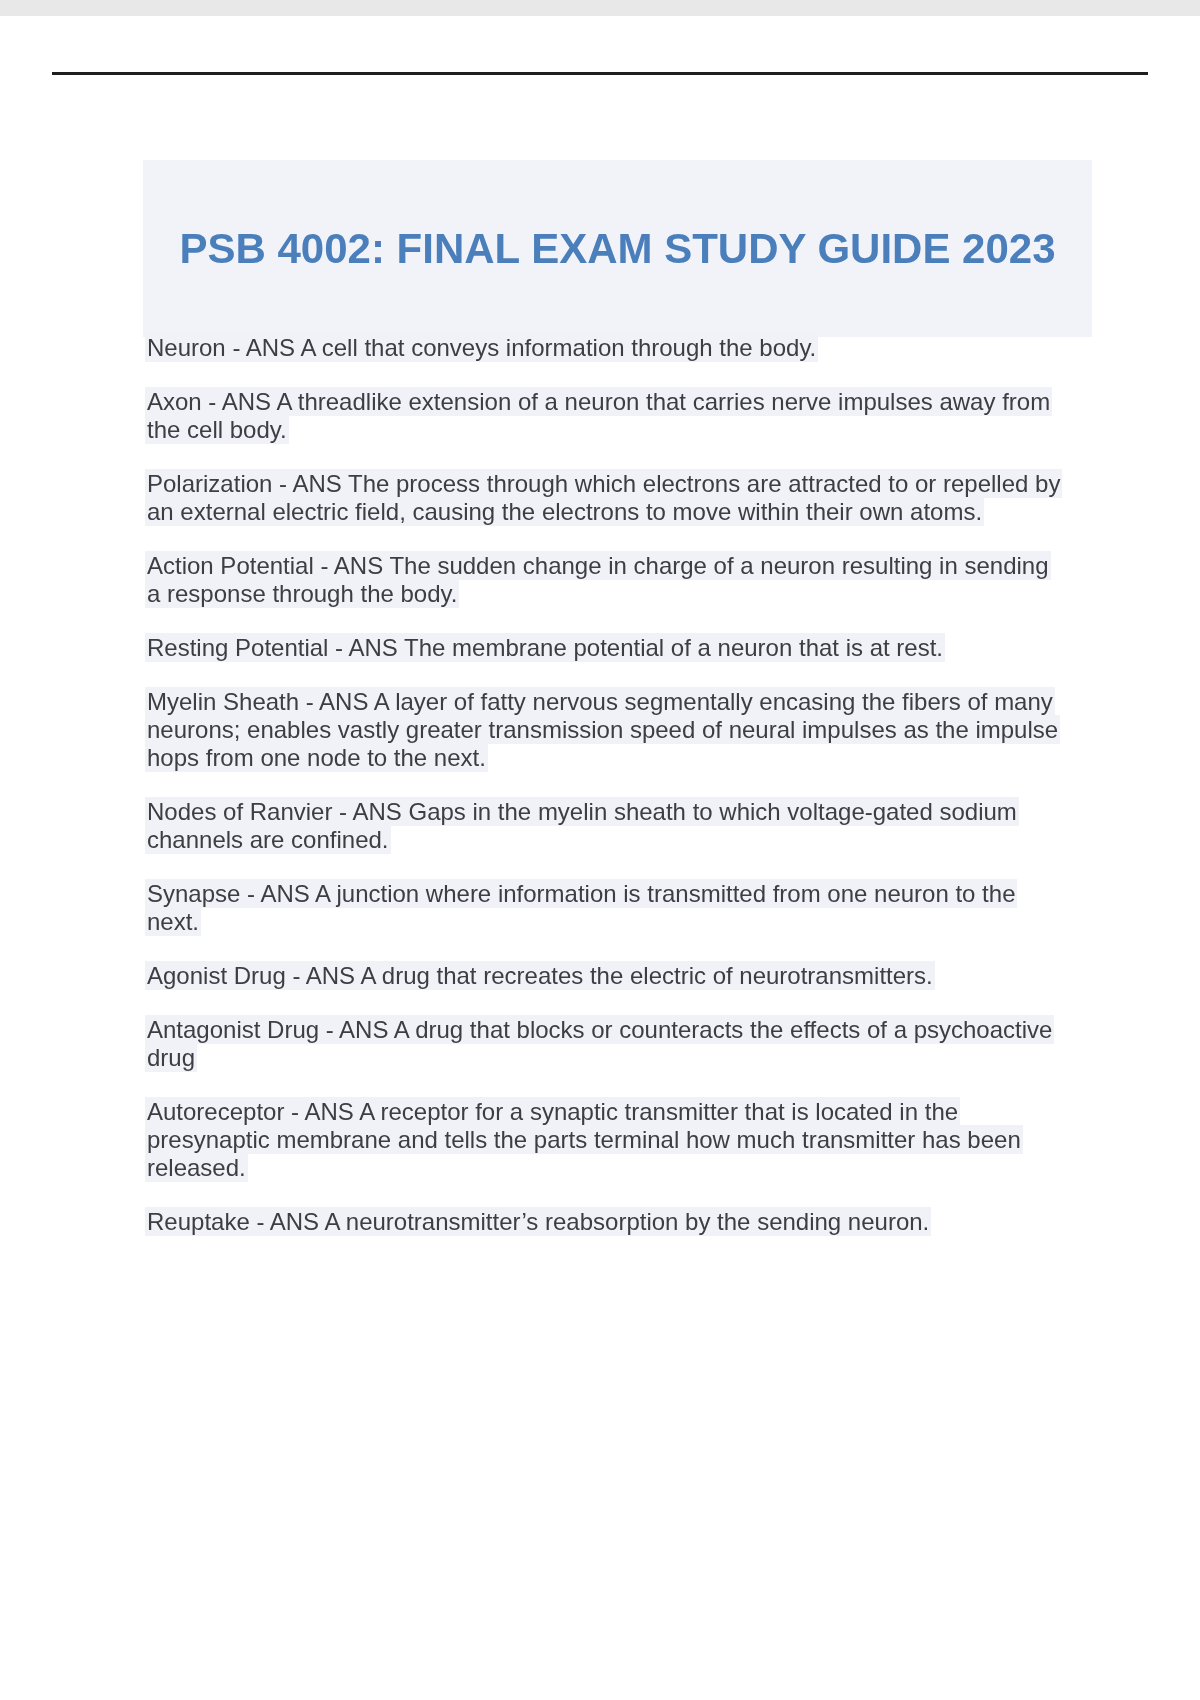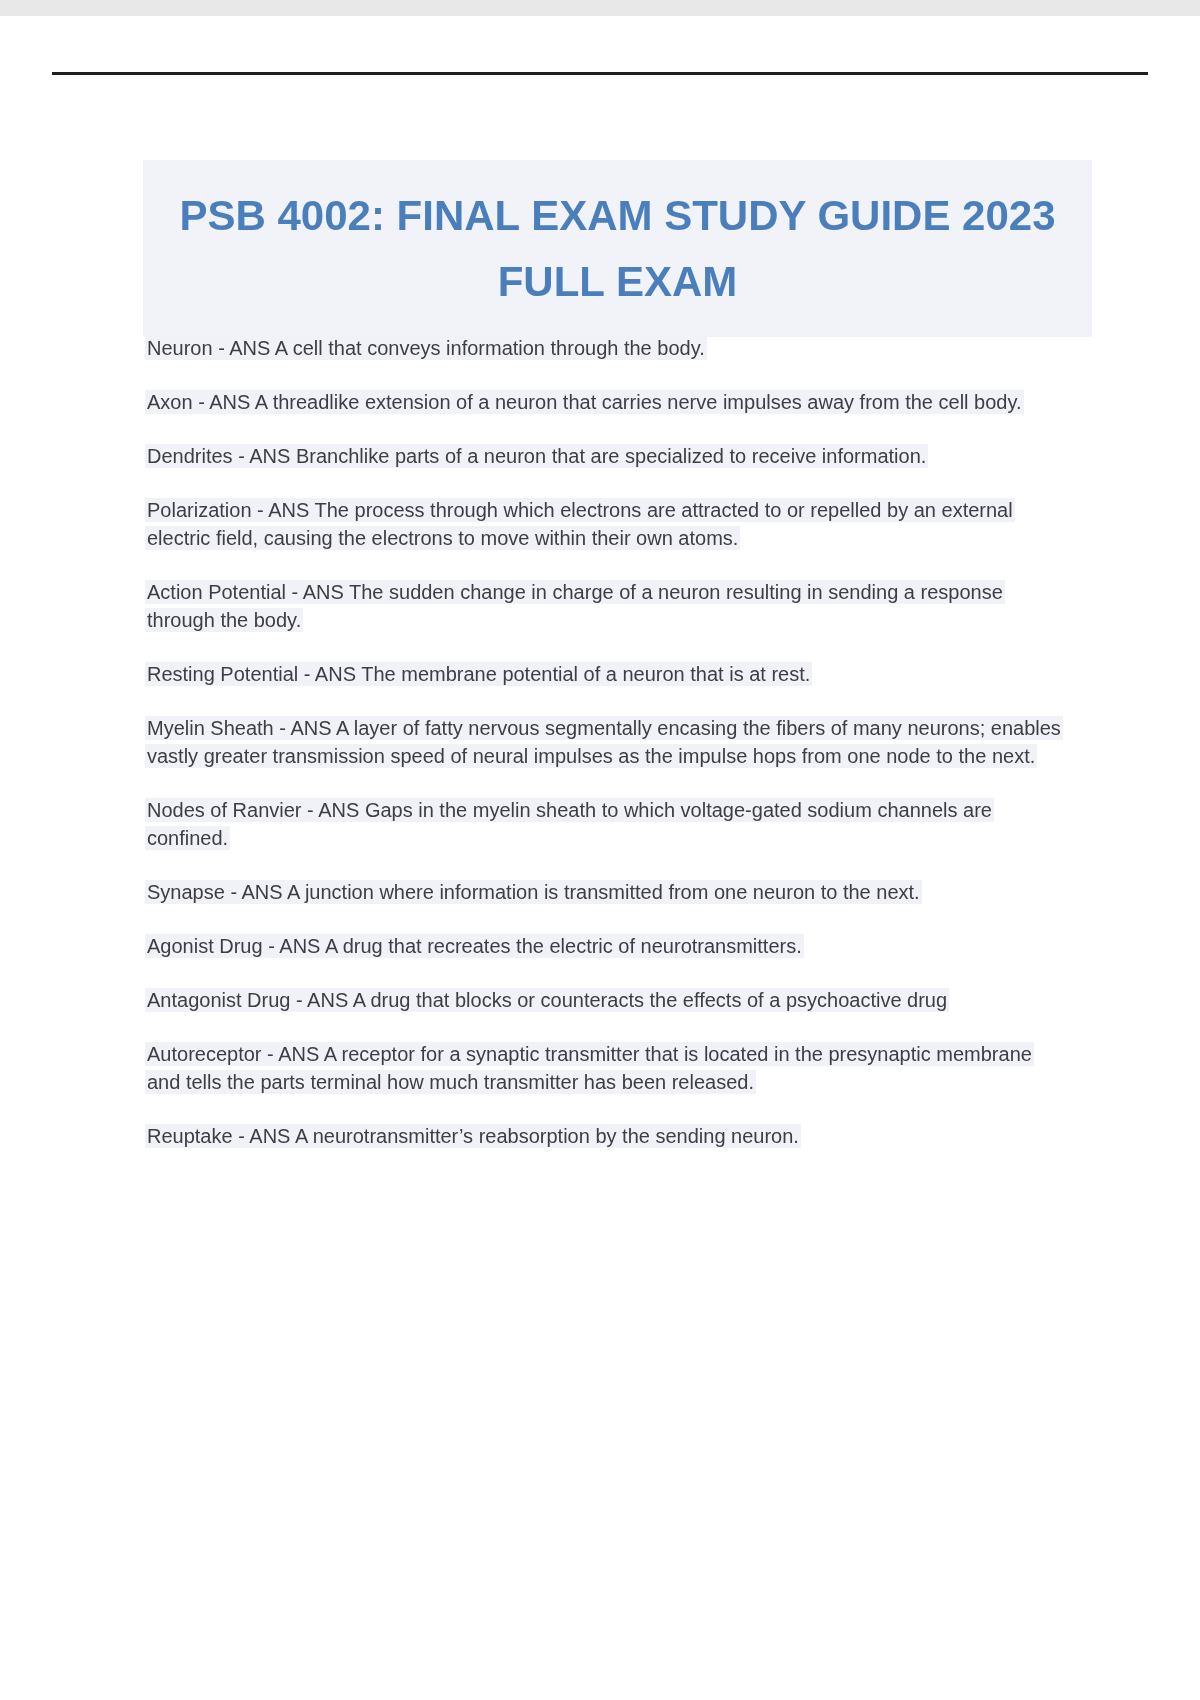--- a/index.html
+++ b/index.html
@@ -43,48 +43,47 @@
     font-weight:bold;
     letter-spacing:0px;
   }
   .entries{
     position:absolute;
     left:145px;top:318px;
     width:922px;
   }
   .entry{
     margin:0 0 26px 0;
-    font-size:20px;
+    font-size:24px;
     line-height:28px;
     color:var(--body-text);
   }
   .hl{
     background:var(--hl);
     -webkit-box-decoration-break:clone;
     box-decoration-break:clone;
     padding:1px 2px;
   }
 </style>
 </head>
 <body>
 
 <div class="page">
 
   <div class="rule rule-top"></div>
 
   <header class="title-box">
-    <h1><span>PSB 4002: FINAL EXAM STUDY GUIDE 2023</span><br><span>FULL EXAM</span></h1>
+    <h1><span>PSB 4002: FINAL EXAM STUDY GUIDE 2023</span><br></h1>
   </header>
 
   <main class="entries">
   <p class="entry"><span class="hl"><span>Neuron</span><span> - ANS </span><span>A cell that conveys information through the body.</span></span></p>
 
   <p class="entry"><span class="hl"><span>Axon</span><span> - ANS </span><span>A threadlike extension of a neuron that carries nerve impulses away from the cell body.</span></span></p>
 
-  <p class="entry"><span class="hl"><span>Dendrites</span><span> - ANS </span><span>Branchlike parts of a neuron that are specialized to receive information.</span></span></p>
 
   <p class="entry"><span class="hl"><span>Polarization</span><span> - ANS </span><span>The process through which electrons are attracted to or repelled by an external electric field, causing the electrons to move within their own atoms.</span></span></p>
 
 
   <p class="entry"><span class="hl"><span>Action Potential</span><span> - ANS </span><span>The sudden change in charge of a neuron resulting in sending a response through the body.</span></span></p>
 
   <p class="entry"><span class="hl"><span>Resting Potential</span><span> - ANS </span><span>The membrane potential of a neuron that is at rest.</span></span></p>
 
 
   <p class="entry"><span class="hl"><span>Myelin Sheath</span><span> - ANS </span><span>A layer of fatty nervous segmentally encasing the fibers of many neurons; enables vastly greater transmission speed of neural impulses as the impulse hops from one node to the next.</span></span></p>

